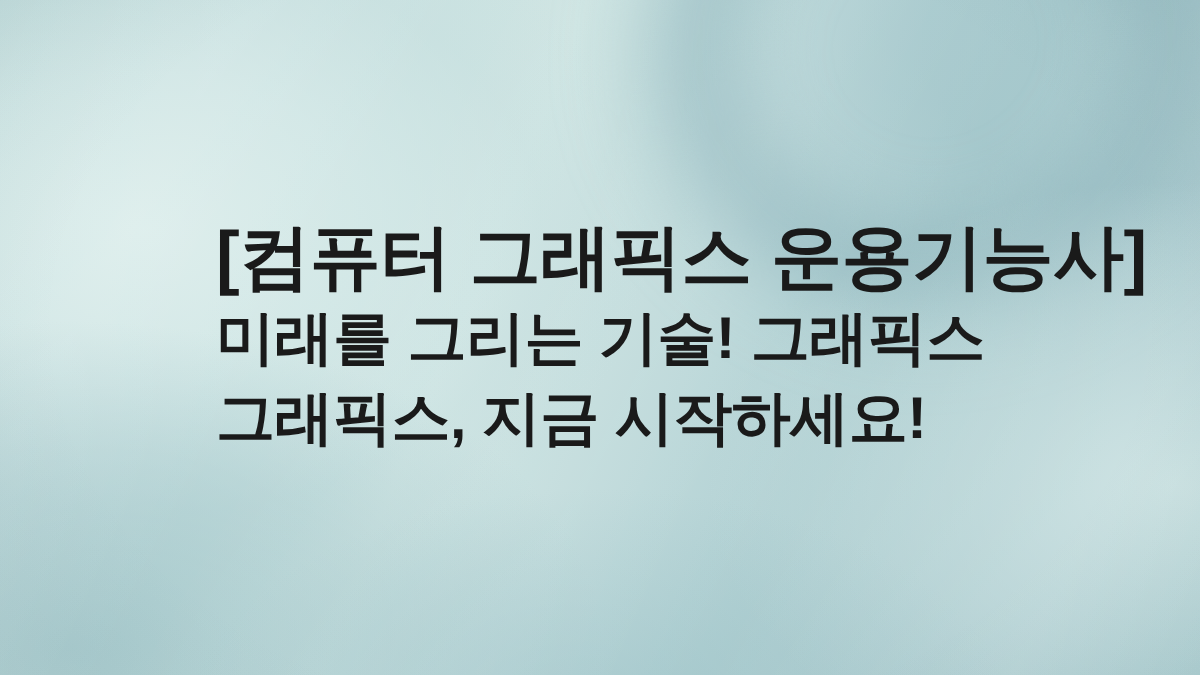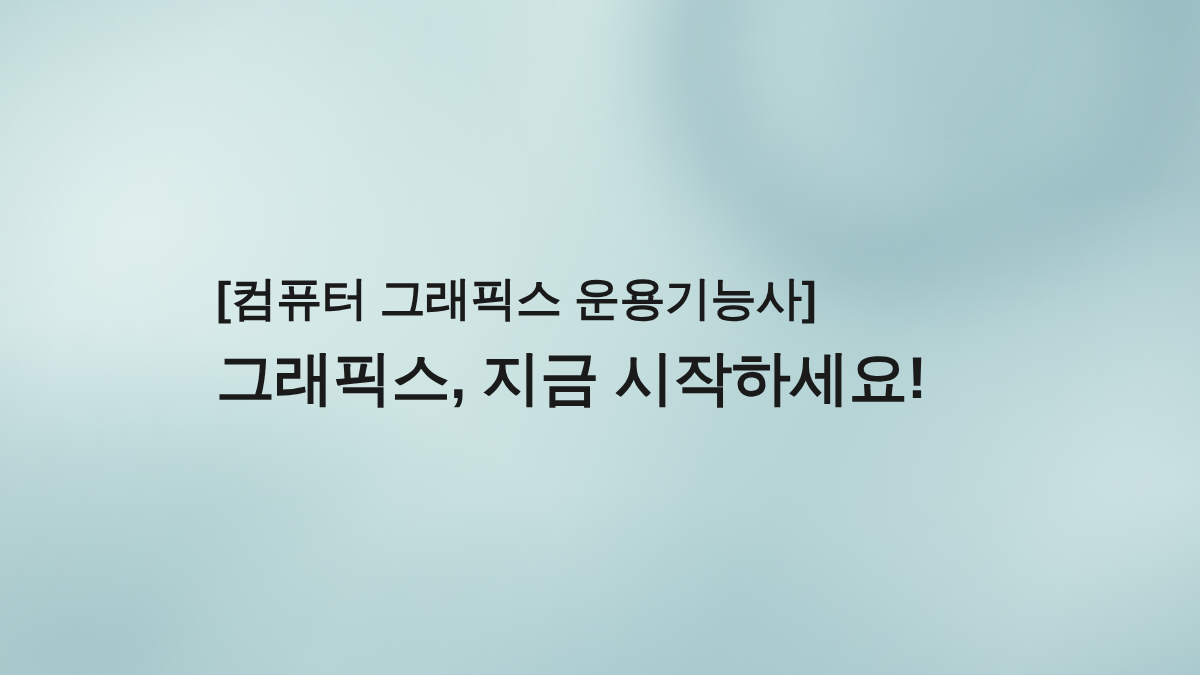--- a/index.html
+++ b/index.html
@@ -151,17 +151,18 @@
   <div class="bg-layer bg-blob-tl"></div>
   <div class="bg-layer bg-blob-tr"></div>
   <div class="bg-swirl"></div>
   <div class="bg-layer bg-blob-bl"></div>
   <div class="bg-layer bg-blob-br"></div>
   <div class="bg-layer bg-blob-bc"></div>
   <div class="bg-layer bg-sheen"></div>
   <div class="bg-layer bg-vignette"></div>
 
   <div id="headline">
-    <span class="headline-line" style="font-size: 46px;">[컴퓨터 그래픽스 운용기능사]</span>
+    <span class="headline-line" style="font-size: 71px;">[컴퓨터 그래픽스 운용기능사]</span>
+    <span class="headline-line" style="font-size: 59px;">미래를 그리는 기술! 그래픽스</span>
     <span class="headline-line" style="font-size: 59px;">그래픽스, 지금 시작하세요!</span>
   </div>
 
 </div>
 
 </body></html>

